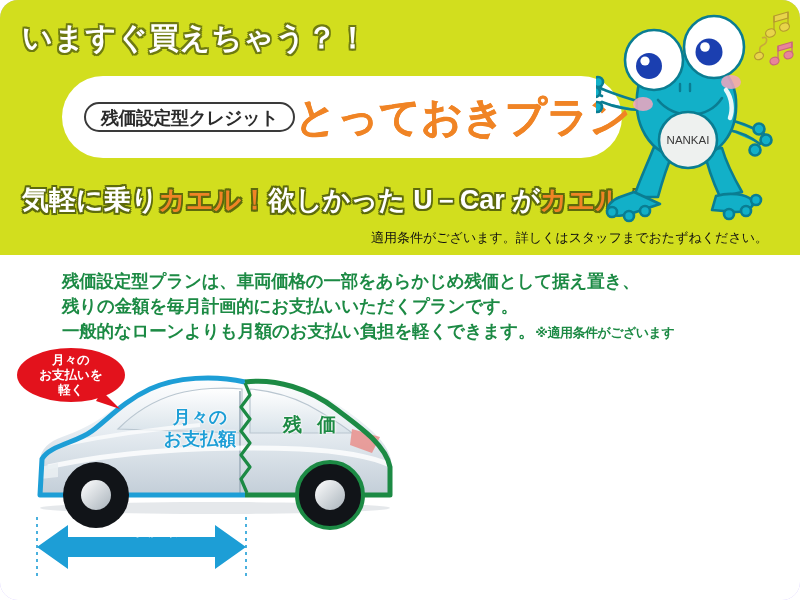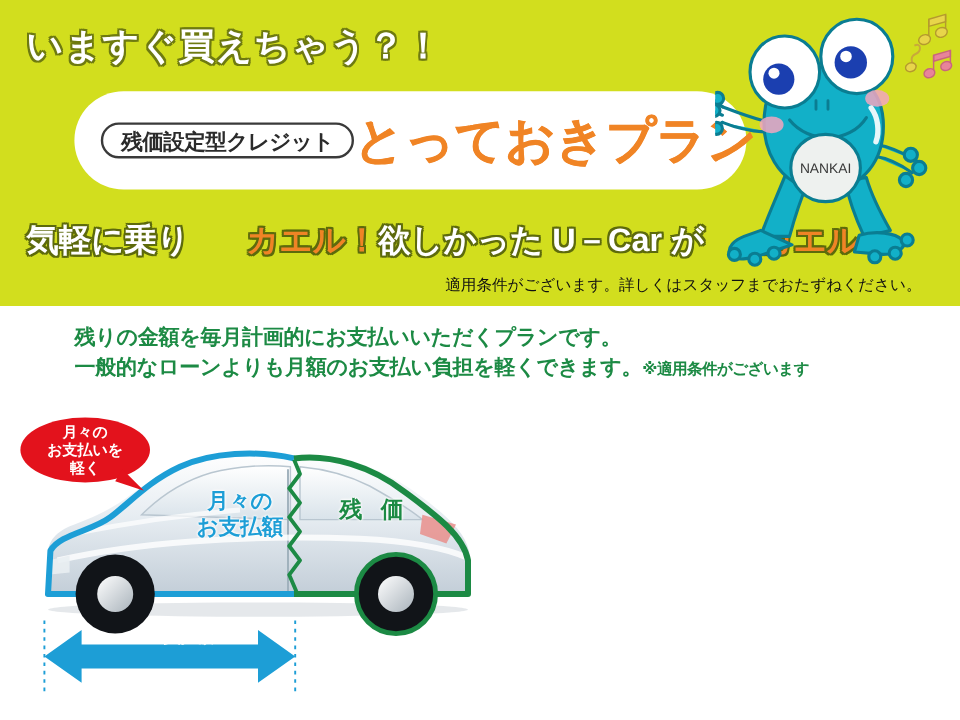--- a/index.html
+++ b/index.html
@@ -9,20 +9,21 @@
   }
   body {
     font-family: "Liberation Sans", "DejaVu Sans", sans-serif;
   }
   #poster {
     position: relative;
     width: 800px;
     height: 600px;
     overflow: hidden;
     background: #c4b5fd;
+    border-radius: 18px;
   }
 
   
   .header {
     position: absolute;
     left: 0; top: 0;
     width: 800px;
     height: 255px;
     background: #d2de1e;
     overflow: hidden;
@@ -82,21 +83,20 @@
     color: #ffffff;
     white-space: nowrap;
     text-shadow:
       -1.6px -1.6px 0 #5d6a0c, 1.6px -1.6px 0 #5d6a0c,
       -1.6px  1.6px 0 #5d6a0c, 1.6px  1.6px 0 #5d6a0c,
        0 -1.6px 0 #5d6a0c, 0 1.6px 0 #5d6a0c,
       -1.6px 0 0 #5d6a0c, 1.6px 0 0 #5d6a0c;
   }
   .tagline .kaeru {
     color: #f08425;
-    margin-left: 47px;
   }
   .fineprint {
     position: absolute;
     right: 32px; top: 229px;
     font-size: 13px;
     font-weight: normal;
     color: #111111;
     white-space: nowrap;
   }
 
@@ -303,20 +303,21 @@
         <ellipse cx="135" cy="90" rx="10" ry="7" fill="#f2a6c0" opacity="0.85"></ellipse>
         <path d="M130 98 C136 106 137 118 134 126" fill="none" stroke="#ffffff" stroke-width="4.5" stroke-linecap="round" opacity="0.9"></path>
         <text x="92" y="152" text-anchor="middle" font-family="Liberation Sans, sans-serif" font-size="11.5" fill="#3a3a3a">NANKAI</text>
       </svg>
     </div>
   </div>
 
   <div class="body-sec">
 
     <div class="desc">
+      <div>残価設定型プランは、車両価格の一部をあらかじめ残価として据え置き、</div>
       <div>残りの金額を毎月計画的にお支払いいただくプランです。</div>
       <div><span>一般的なローンよりも月額のお支払い負担を軽くできます。</span><span class="note">※適用条件がございます</span></div>
     </div>
 
     <div class="car-block">
 
       <svg viewBox="0 0 430 250" width="430" height="250" aria-hidden="true" style="position:absolute;left:0;top:0;">
         <defs>
           <linearGradient id="bodyg" x1="0" y1="0" x2="0" y2="1">
             <stop offset="0%" stop-color="#ffffff"></stop>

